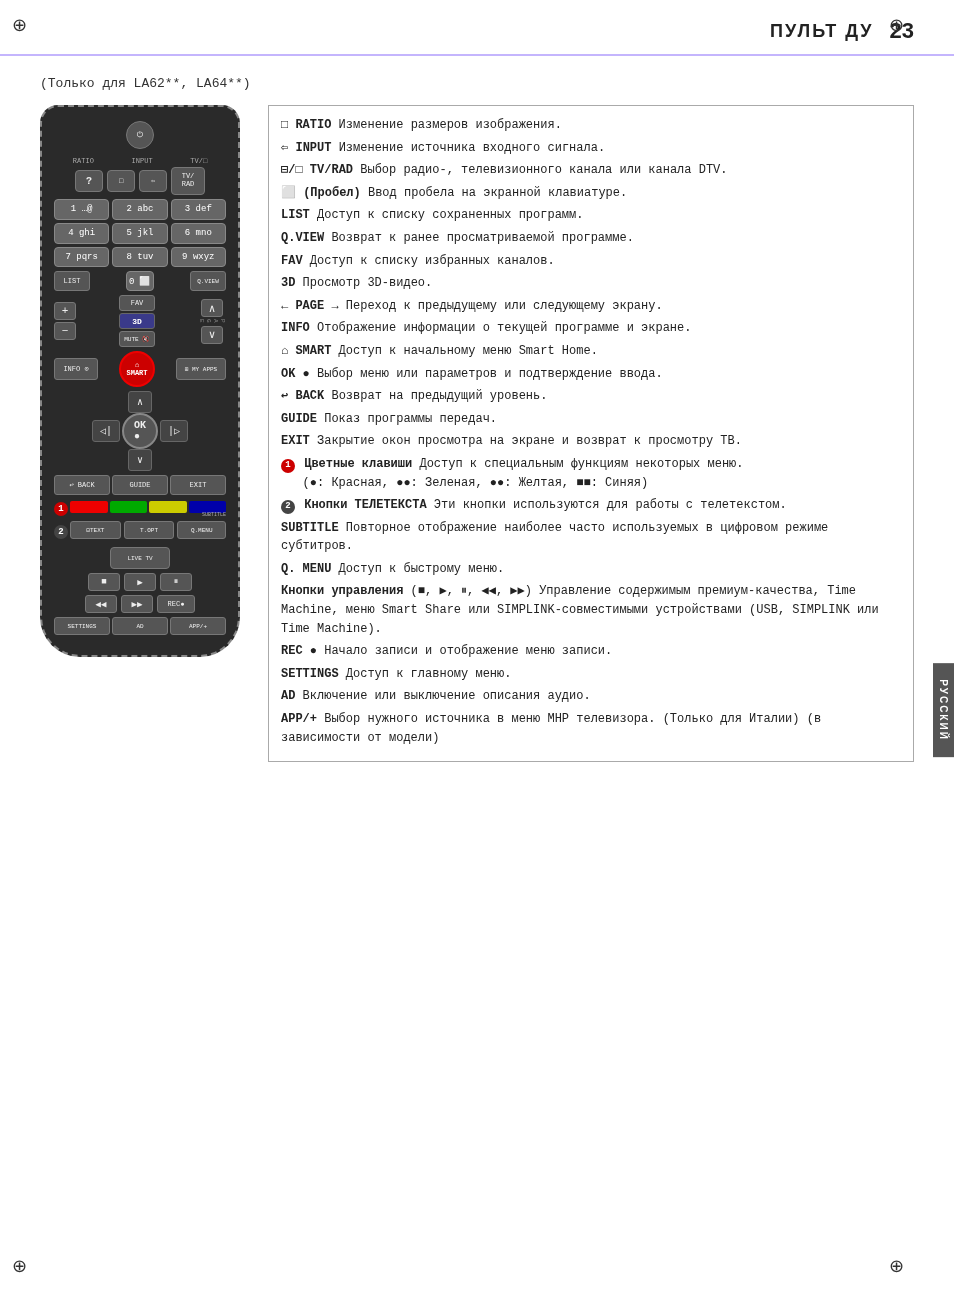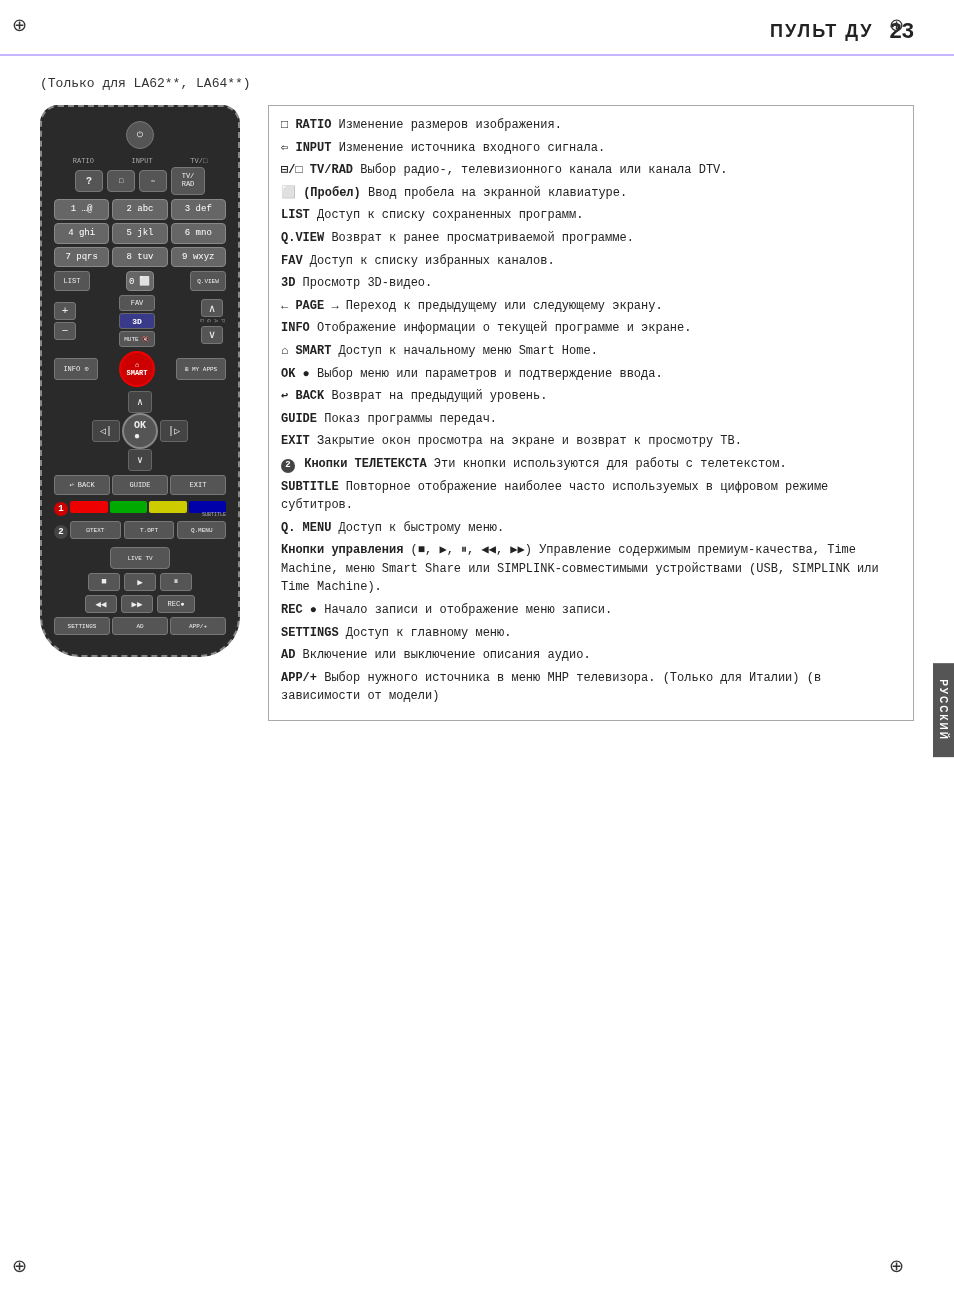--- a/index.html
+++ b/index.html
@@ -756,20 +756,25 @@
         <div class="desc-row">
           <b>↩ BACK</b> Возврат на предыдущий уровень.
         </div>
         <div class="desc-row">
           <b>GUIDE</b> Показ программы передач.
         </div>
         <div class="desc-row">
           <b>EXIT</b> Закрытие окон просмотра на экране и возврат к просмотру ТВ.
         </div>
         <div class="desc-row">
+          <span class="badge-1">1</span>
+          <b>Цветные клавиши</b> Доступ к специальным функциям некоторых меню.<br>
+          &nbsp;&nbsp;&nbsp;(●: Красная, ●●: Зеленая, ●●: Желтая, ■■: Синяя)
+        </div>
+        <div class="desc-row">
           <span class="badge-2">2</span>
           <b>Кнопки ТЕЛЕТЕКСТА</b> Эти кнопки используются для работы с телетекстом.
         </div>
         <div class="desc-row">
           <b>SUBTITLE</b> Повторное отображение наиболее часто используемых в цифровом режиме субтитров.
         </div>
         <div class="desc-row">
           <b>Q. MENU</b> Доступ к быстрому меню.
         </div>
         <div class="desc-row">

